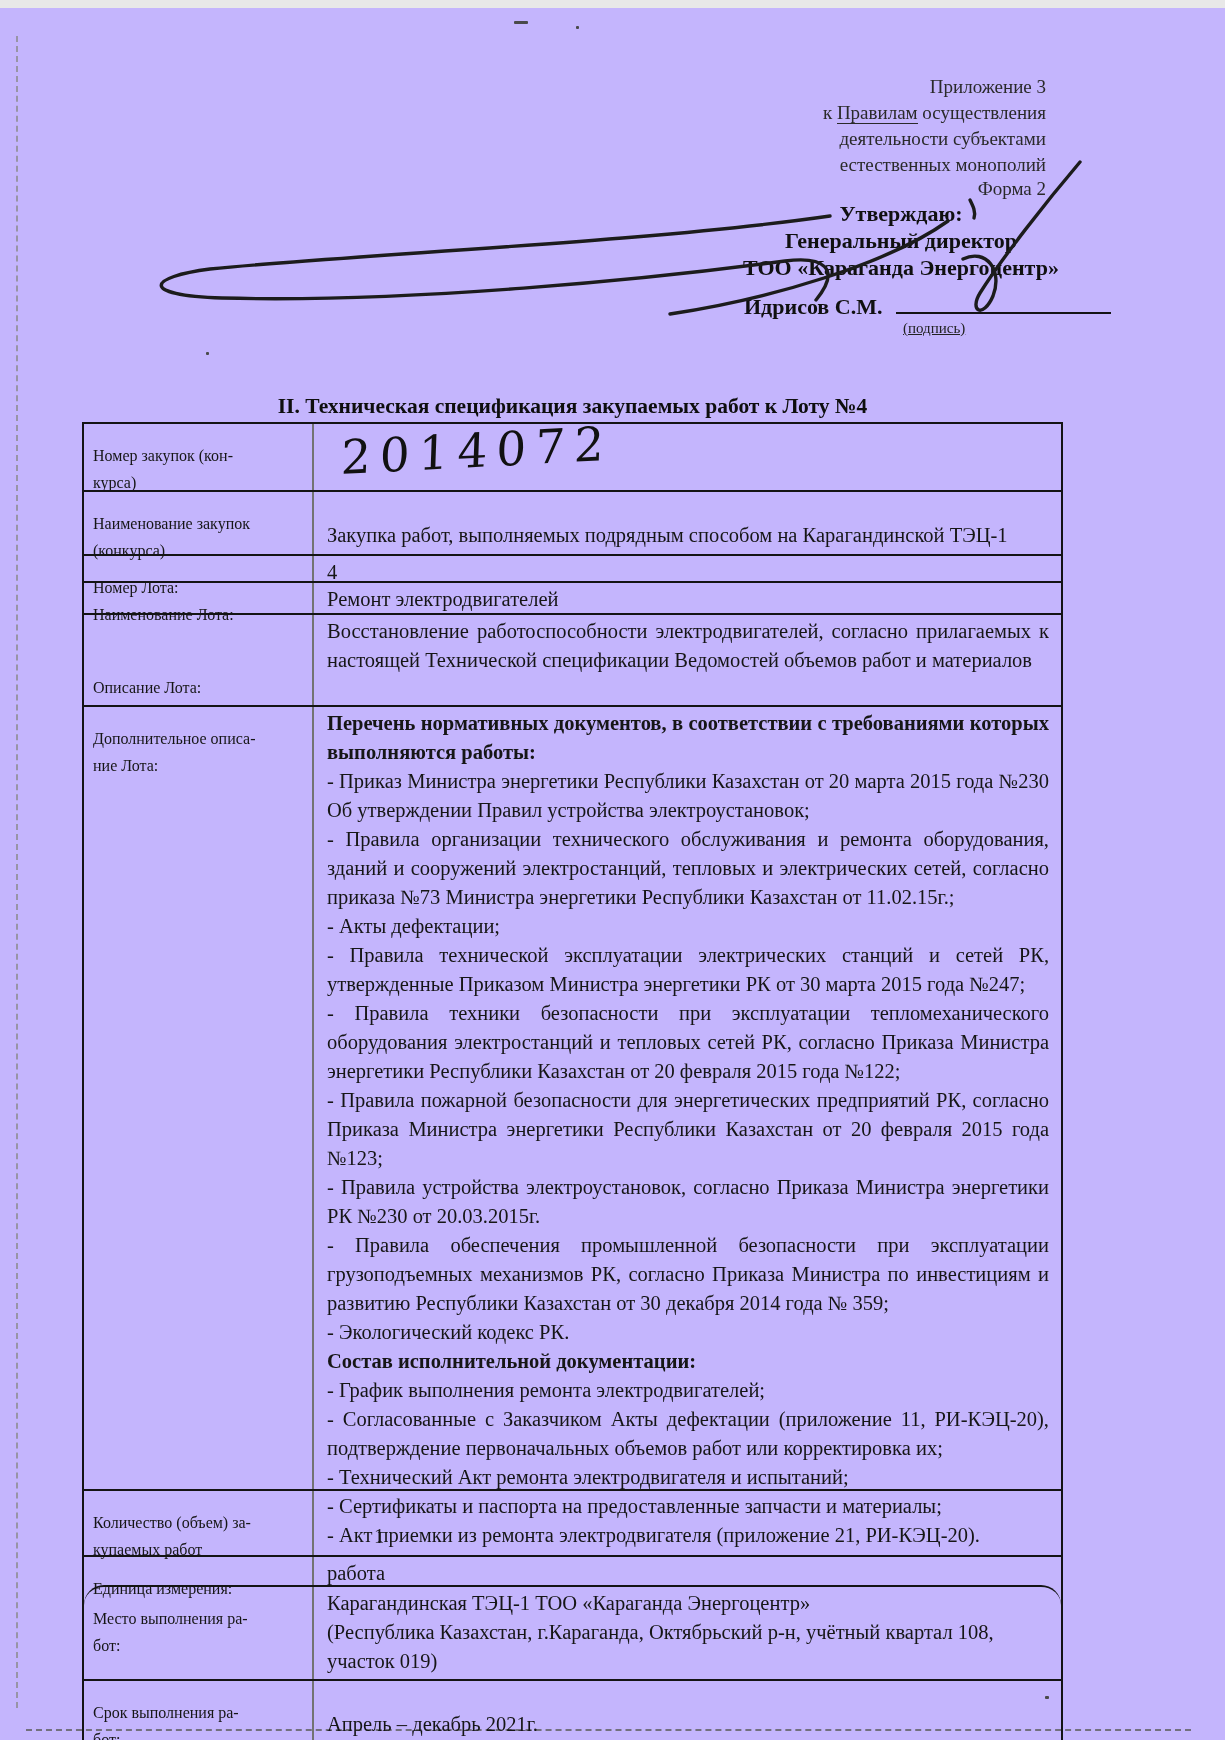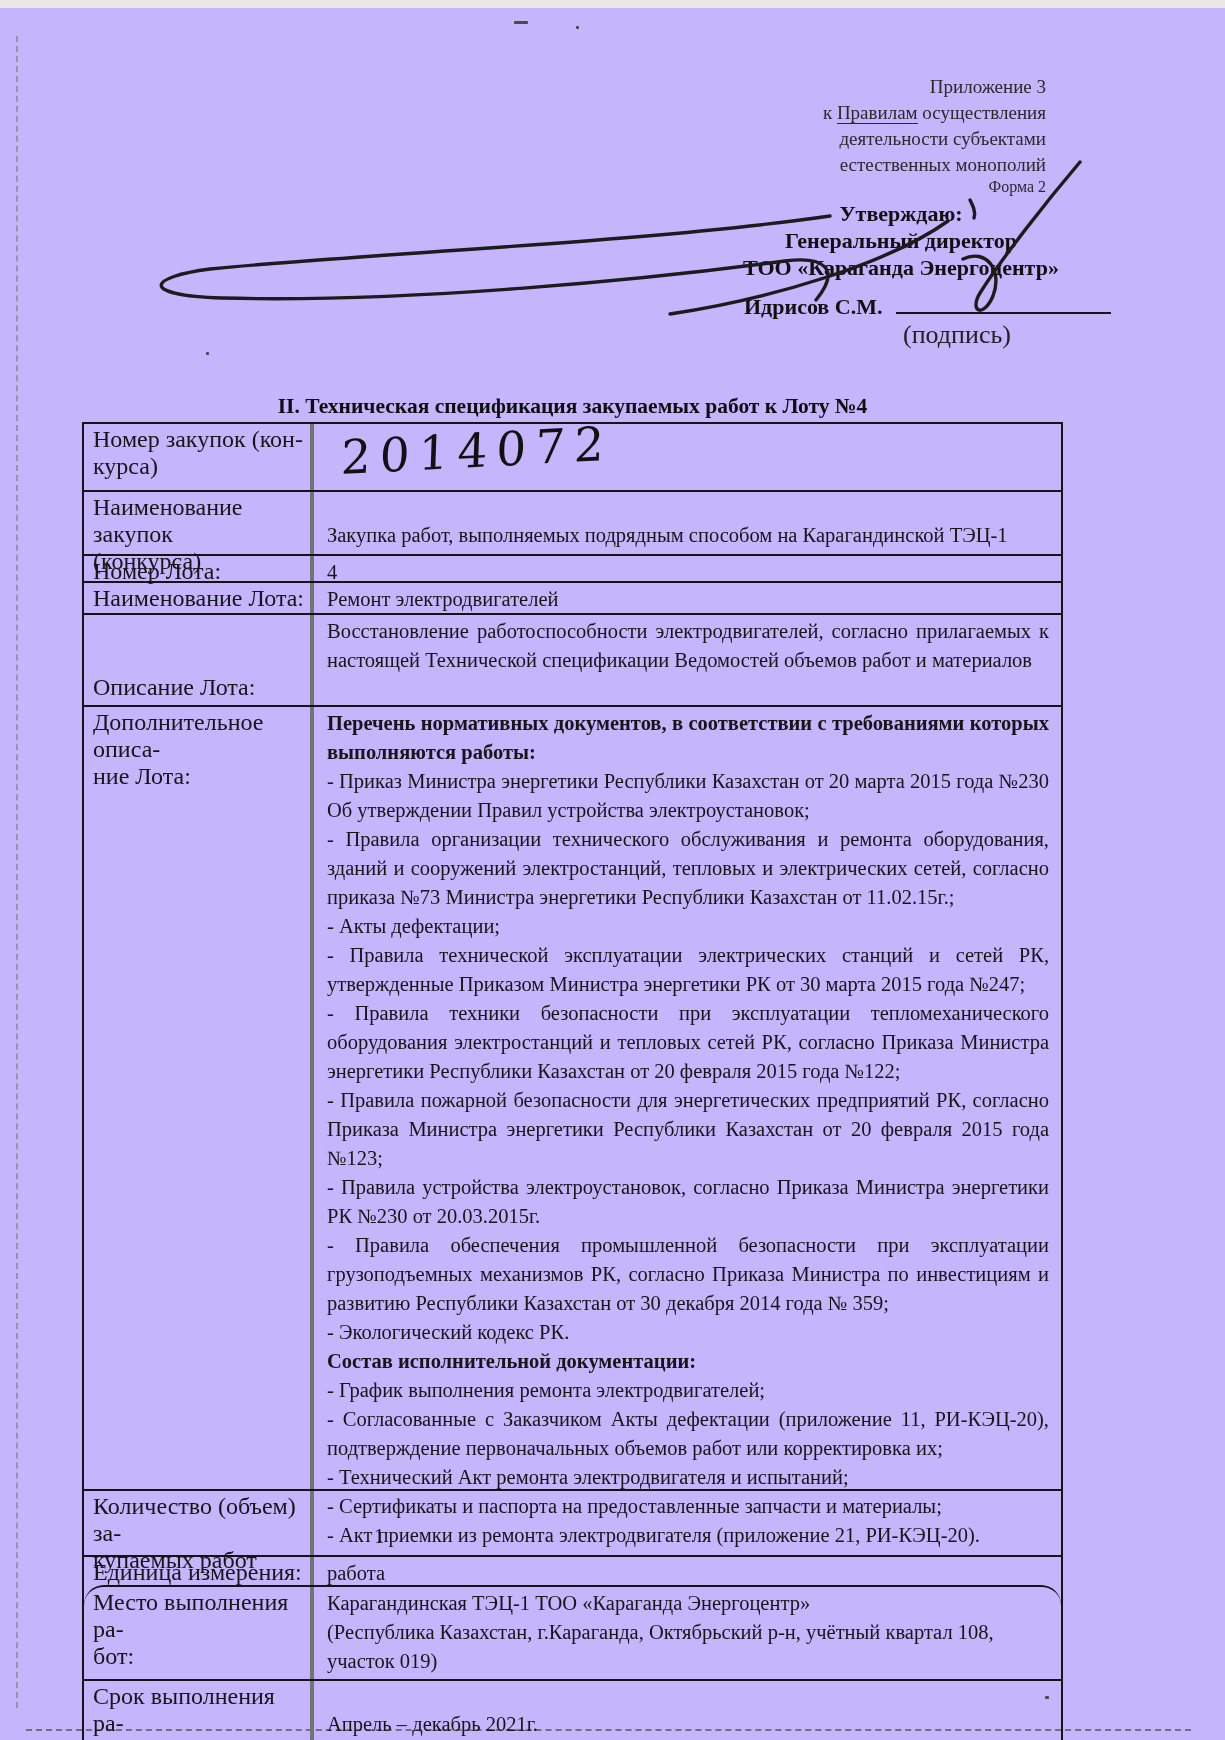--- a/index.html
+++ b/index.html
@@ -24,57 +24,57 @@
   .speck{position:absolute;background:#4a4a4a;border-radius:1px;}
 
   
   .appendix{
     position:absolute;top:66px;right:179px;
     text-align:right;font-size:19px;line-height:26px;color:#2a2a2a;
   }
   .appendix .u{border-bottom:1.5px solid #2a2a2a;}
   .forma{
     position:absolute;top:170px;right:179px;
-    font-size:16px;color:#2a2a2a;
+    font-size:19px;color:#2a2a2a;
   }
   .approval{
     position:absolute;top:192px;left:738px;width:326px;
     text-align:center;font-weight:bold;font-size:22px;line-height:27px;color:#101010;
   }
   .signer-row{
     position:absolute;top:286px;left:744px;
     font-weight:bold;font-size:22px;color:#101010;white-space:nowrap;
   }
   .sig-line{
     display:inline-block;width:215px;height:0;
     border-bottom:2.5px solid #141414;margin-left:14px;vertical-align:baseline;
   }
   .podpis{
     position:absolute;top:312px;left:903px;
-    font-size:26px;color:#222;
+    font-size:15px;color:#222;text-decoration:underline;
   }
   .sig-svg{position:absolute;left:130px;top:140px;width:1000px;height:185px;pointer-events:none;}
 
   
   .doc-title{
     position:absolute;top:386px;left:82px;width:981px;
     text-align:center;font-weight:bold;font-size:21.5px;color:#0e0e0e;
   }
   .spec-table{
     position:absolute;top:414px;left:82px;width:981px;
     border:2px solid #141414;box-sizing:border-box;
     display:flex;flex-direction:column;
   }
   .row{display:flex;box-sizing:border-box;}
   .row + .row{border-top:2px solid #141414;}
   .cell-label{
     width:230px;flex:0 0 230px;box-sizing:border-box;
-    border-right:4px solid #737373;
-    padding:2px 6px 4px 9px;
-    font-size:24px;line-height:27px;white-space:pre-line;
+    border-right:2px solid #737373;
+    padding:18px 6px 4px 9px;
+    font-size:16px;line-height:27px;white-space:pre-line;
     display:flex;align-items:flex-start;
   }
   .cell-label.bottom{align-items:flex-end;}
   .cell-value{
     flex:1;box-sizing:border-box;
     padding:2px 12px 4px 13px;
     font-size:20.5px;line-height:29px;
     display:flex;flex-direction:column;justify-content:flex-start;
   }
   .cell-value.bottom{justify-content:flex-end;}

